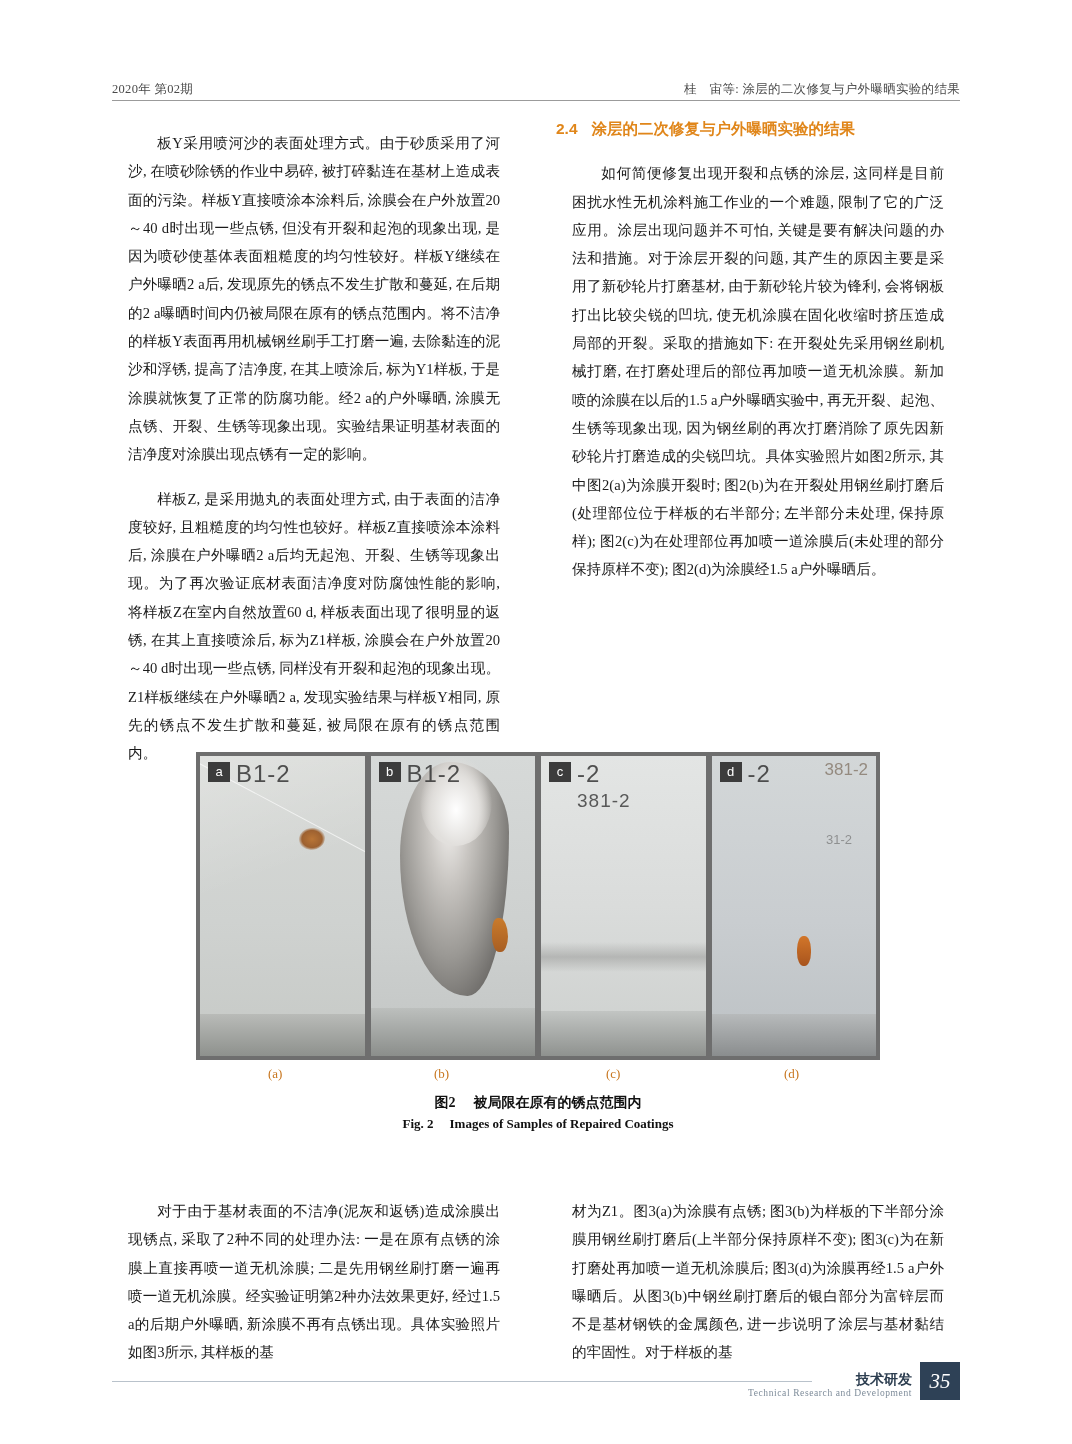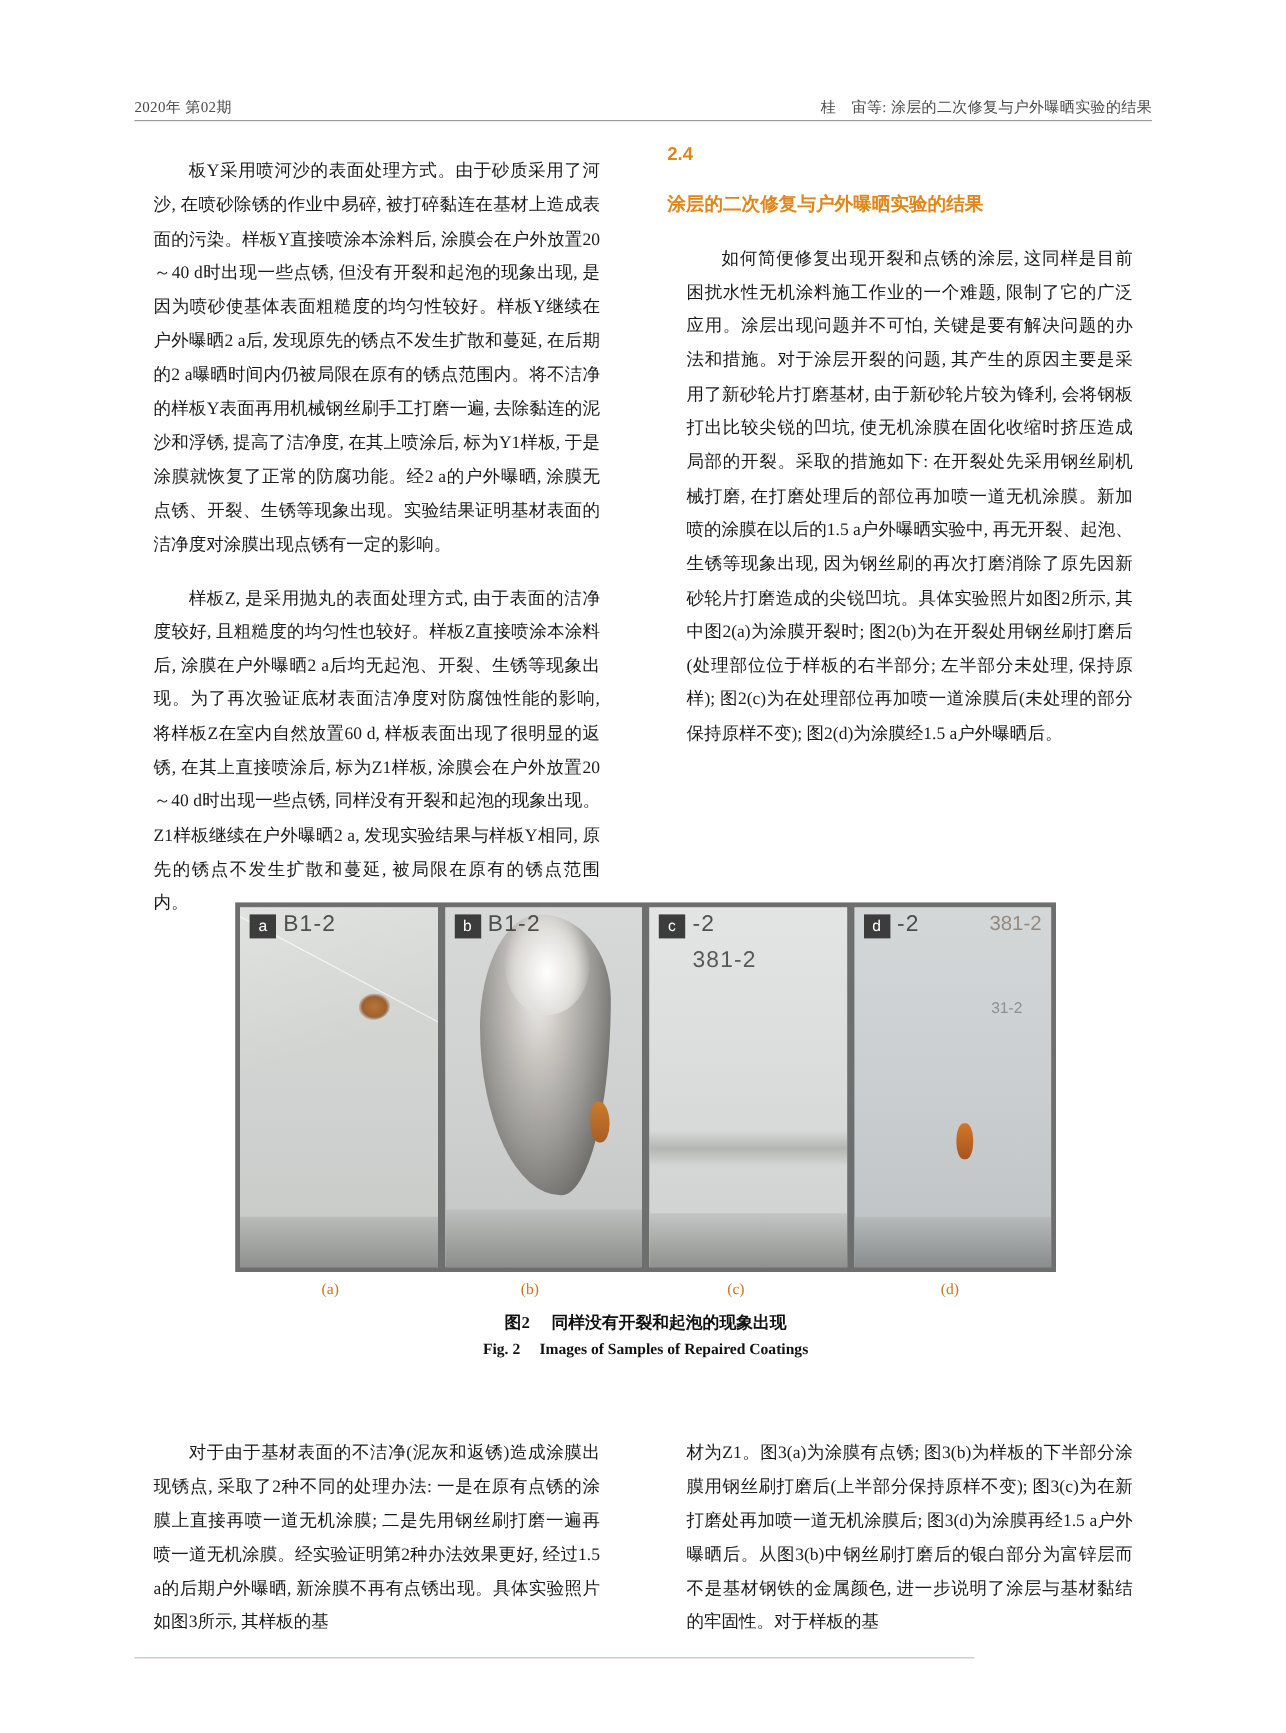--- a/index.html
+++ b/index.html
@@ -69,21 +69,20 @@
   .section-head {
     display: flex;
     align-items: baseline;
     gap: 14px;
     color: #e0861a;
     font-size: 15.5px;
     font-weight: bold;
     margin-top: 2px;
     margin-bottom: 12px;
     font-family: "Liberation Sans", sans-serif;
-    flex-direction: column;
   }
   .section-head .num { letter-spacing: 0; }
 
   
   .figure {
     position: absolute;
     left: 196px;
     top: 752px;
     width: 684px;
   }
@@ -115,21 +114,21 @@
     line-height: 20px;
     text-align: center;
     font-family: "Liberation Sans", sans-serif;
     z-index: 5;
   }
   .panel .scribble {
     position: absolute;
     top: 4px;
     left: 36px;
     color: #2b2b2b;
-    font-size: 19px;
+    font-size: 24px;
     font-family: "Liberation Sans", sans-serif;
     letter-spacing: 1px;
     z-index: 4;
     opacity: 0.8;
   }
   .panel .scribble2 {
     position: absolute;
     top: 34px;
     left: 36px;
     color: #2b2b2b;
@@ -413,30 +412,37 @@
     </div>
 
     <div class="fig-labels">
       <span class="lab-a">(a)</span>
       <span class="lab-b">(b)</span>
       <span class="lab-c">(c)</span>
       <span class="lab-d">(d)</span>
     </div>
 
     <div class="fig-cap-cn">
-      <span>图2</span><span class="sp"></span><span>同样没有开裂和起泡的现象出现</span>
+      <span>图2</span><span class="sp"></span><span>被局限在原有的锈点范围内</span>
     </div>
     <div class="fig-cap-en">
       <span>Fig. 2</span><span class="sp"></span><span>Images of Samples of Repaired Coatings</span>
     </div>
   </div>
 
   <div class="col col-left-bottom">
     <p class="indent">对于由于基材表面的不洁净(泥灰和返锈)造成涂膜出现锈点, 采取了2种不同的处理办法: 一是在原有点锈的涂膜上直接再喷一道无机涂膜; 二是先用钢丝刷打磨一遍再喷一道无机涂膜。经实验证明第2种办法效果更好, 经过1.5 a的后期户外曝晒, 新涂膜不再有点锈出现。具体实验照片如图3所示, 其样板的基</p>
   </div>
 
   <div class="col col-right-bottom">
     <p>材为Z1。图3(a)为涂膜有点锈; 图3(b)为样板的下半部分涂膜用钢丝刷打磨后(上半部分保持原样不变); 图3(c)为在新打磨处再加喷一道无机涂膜后; 图3(d)为涂膜再经1.5 a户外曝晒后。从图3(b)中钢丝刷打磨后的银白部分为富锌层而不是基材钢铁的金属颜色, 进一步说明了涂层与基材黏结的牢固性。对于样板的基</p>
   </div>
 
   <div class="footer-rule"></div>
+  <div class="footer">
+    <div class="footer-text">
+      <div class="footer-cn">技术研发</div>
+      <div class="footer-en">Technical Research and Development</div>
+    </div>
+    <div class="page-num">35</div>
+  </div>
 
 </div>
 
 </body></html>

